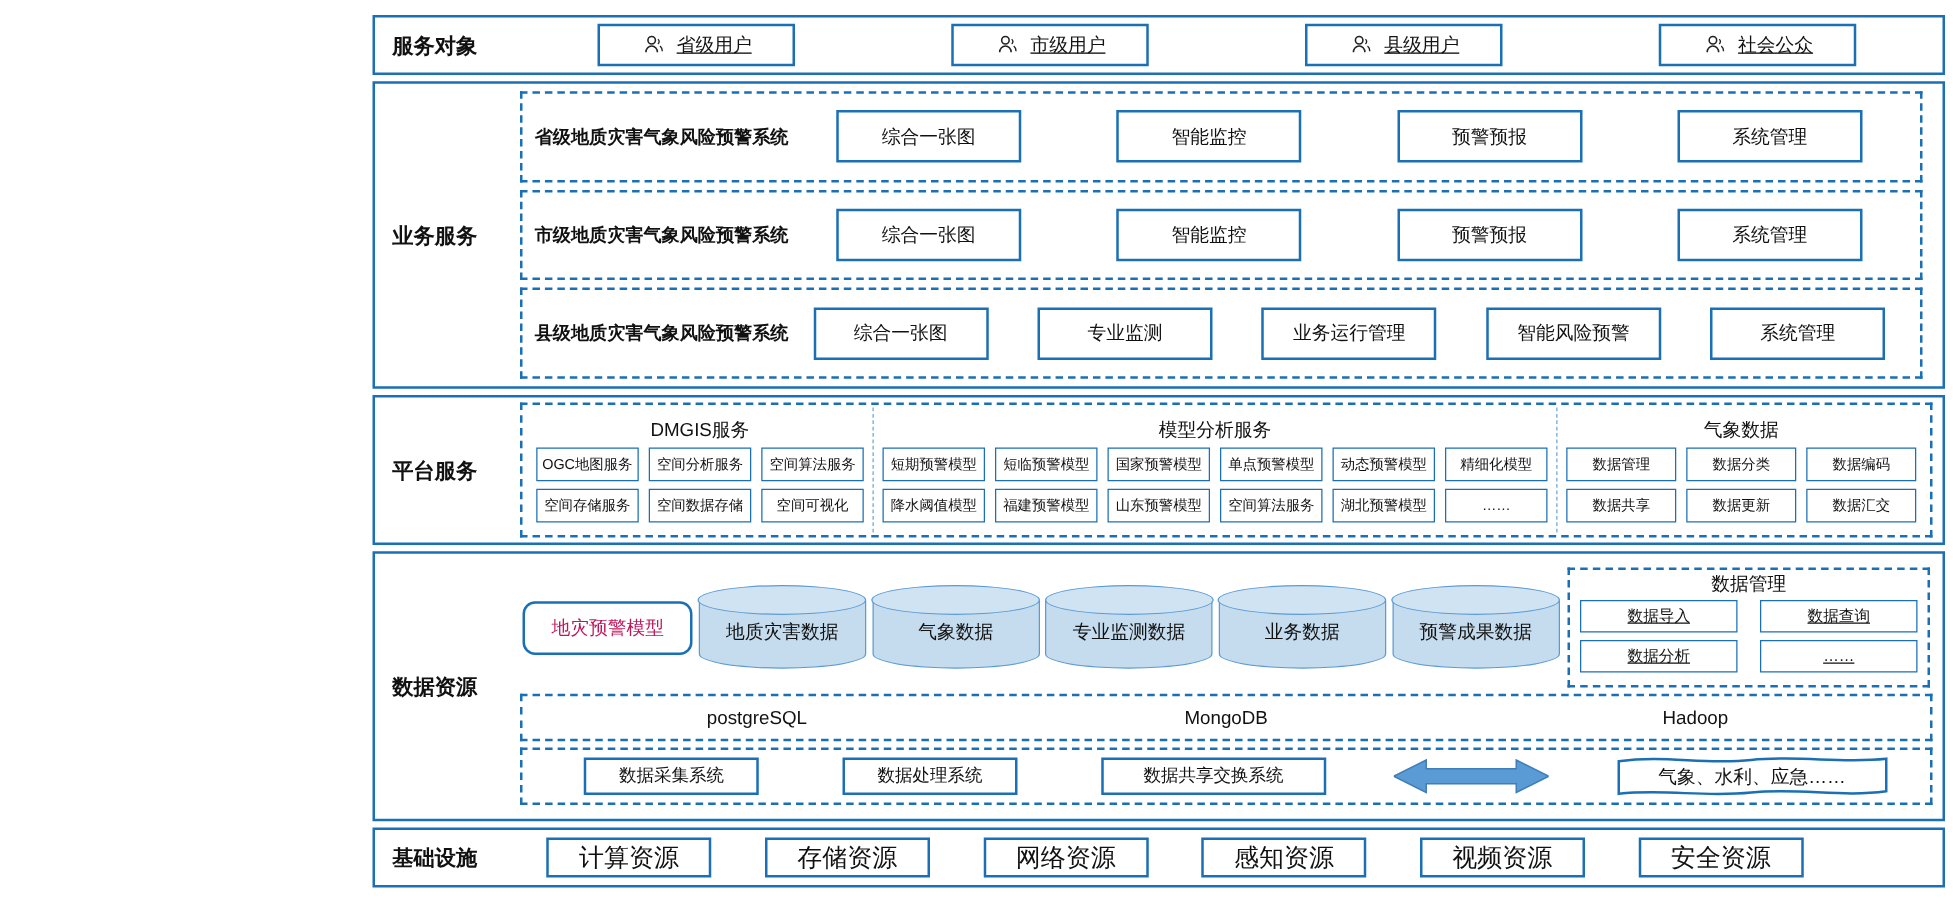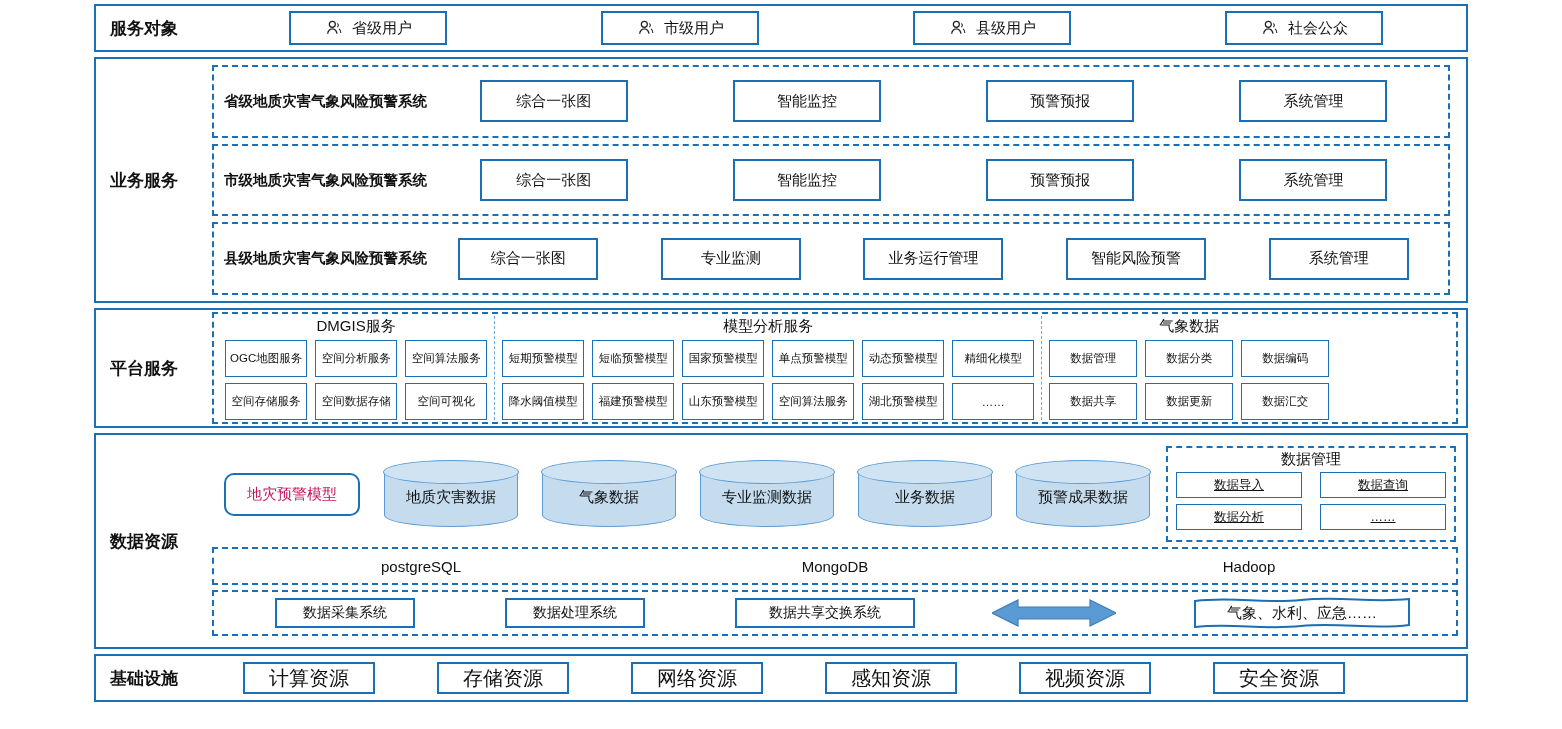--- a/index.html
+++ b/index.html
@@ -6,21 +6,22 @@
   html, body {
     width: 1562px; height: 729px;
     background: #ffffff;
     font-family: "Liberation Sans", "DejaVu Sans", sans-serif;
     overflow: hidden;
   }
   #root {
     position: relative;
     width: 1562px; height: 729px;
     display: flex;
-    align-items: flex-start;
+    align-items: flex-end;
+    flex-direction: column;
   }
 
   
   .side-band {
     width: 38px;
     margin: 4px 3px;
     background: #74b0d6;
     color: #ffffff;
     font-weight: bold;
     font-size: 21px;
@@ -88,20 +89,21 @@
     white-space: nowrap;
   }
 
   
   .svc-row { height: 48px; }
   .svc-row .layer-body {
     flex-direction: row;
     align-items: center;
     justify-content: space-around;
     padding-right: 6px;
+    text-decoration: underline;
   }
   .user-box {
     width: 158px; height: 34px;
     border: 2px solid #1a6fb5;
     display: flex; align-items: center; justify-content: center;
     gap: 8px;
     font-size: 15px; color: #111;
     background: #fff;
   }
   .user-box svg { display:block; }
@@ -159,21 +161,21 @@
     margin: 1px 0 4px 0;
     white-space: nowrap;
   }
   .plat-grid {
     display: grid;
     grid-template-rows: auto auto;
     grid-auto-flow: column;
     gap: 6px 8px;
   }
   .plat-box {
-    height: 37px;
+    height: 27px;
     min-width: 82px;
     padding: 0 4px;
     font-size: 11.5px;
     border-width: 1.5px;
   }
   .plat-box.wide { min-width: 88px; }
 
   
   .data-row { height: 216px; }
   .data-row .layer-body { gap: 5px; padding: 5px 8px 5px 0; }

